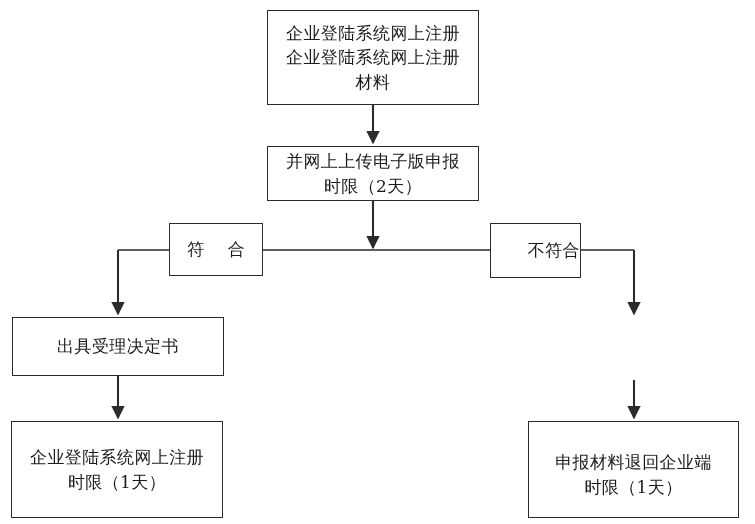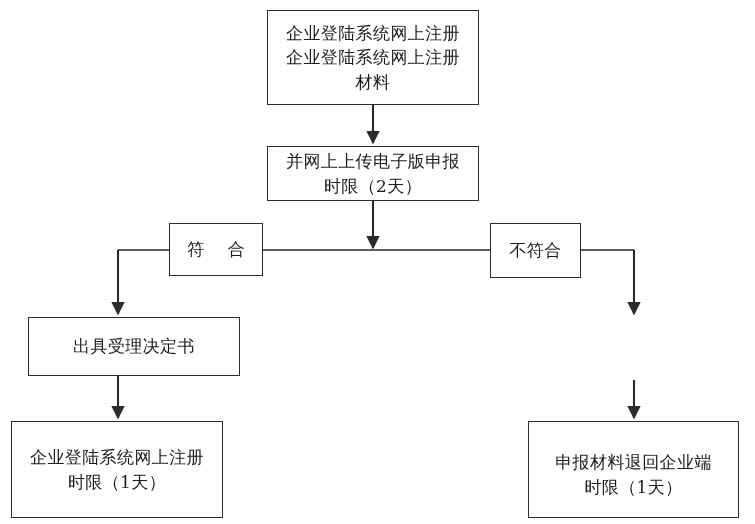--- a/index.html
+++ b/index.html
@@ -45,22 +45,22 @@
     z-index: 2;
   }
   .node .line {
     display: block;
     white-space: nowrap;
   }
   
   #node-register   { left: 267px; top: 10px;  width: 212px; height: 95px; }
   #node-accept     { left: 267px; top: 146px; width: 212px; height: 55px; }
   #node-conform    { left: 169px; top: 223px; width: 94px;  height: 53px; }
-  #node-nonconform { left: 490px; top: 223px; width: 91px;  height: 55px; }
-  #node-decision   { left: 28px;  top: 317px; width: 212px; height: 59px; }
+  #node-nonconform { left: 490px; top: 223px; width: 91px;  height: 55px; align-items: flex-end; }
+  #node-decision   { left: 12px;  top: 317px; width: 212px; height: 59px; }
   #node-forward    { left: 11px;  top: 421px; width: 212px; height: 97px; }
   #node-notice     { left: 528px; top: 317px; width: 211px; height: 63px; }
   #node-return     { left: 528px; top: 421px; width: 211px; height: 97px; }
 
   #node-conform .line { letter-spacing: 9px; padding-left: 9px; }
   #node-return  { justify-content: center; padding-top: 10px; }
 </style>
 </head>
 <body>
 

